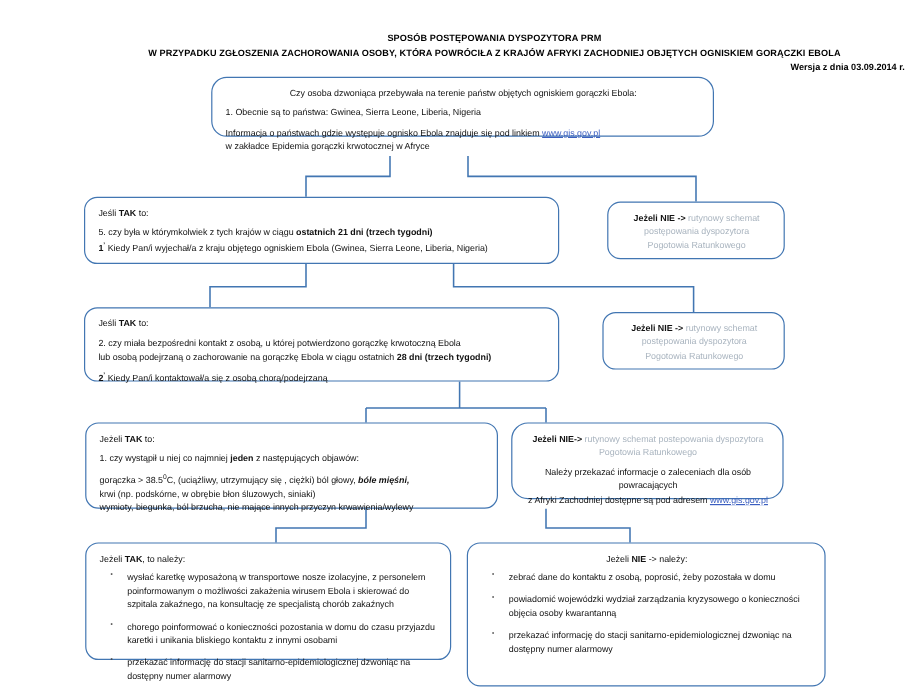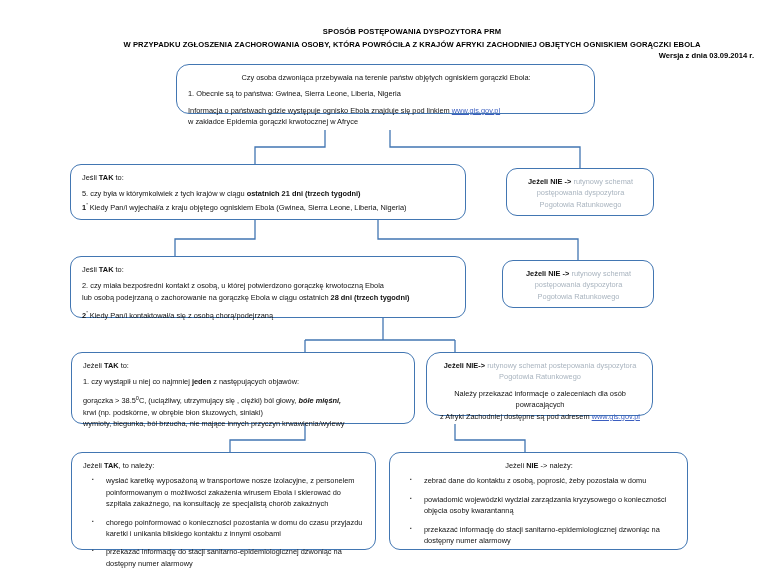--- a/index.html
+++ b/index.html
@@ -101,21 +101,21 @@
 
   
   #box-top        { left: 176px; top: 64px;  width: 419px; height: 50px; border-radius: 13px; }
   #box-q1         { left: 70px;  top: 164px; width: 396px; height: 56px; }
   #box-q1-no      { left: 506px; top: 168px; width: 148px; height: 48px; }
   #box-q2         { left: 70px;  top: 256px; width: 396px; height: 62px; }
   #box-q2-no      { left: 502px; top: 260px; width: 152px; height: 48px; }
   #box-q3         { left: 71px;  top: 352px; width: 344px; height: 72px; }
   #box-q3-no      { left: 426px; top: 352px; width: 227px; height: 64px; border-radius: 14px; }
   #box-act-tak    { left: 71px;  top: 452px; width: 305px; height: 98px; }
-  #box-act-nie    { left: 389px; top: 452px; width: 299px; height: 98px; }
+  #box-act-nie    { left: 389px; top: 452px; width: 299px; height: 120px; }
 </style>
 </head>
 <body>
 
 <div id="header">
   <div class="title-line">SPOSÓB POSTĘPOWANIA DYSPOZYTORA PRM</div>
   <div class="title-line">W PRZYPADKU ZGŁOSZENIA ZACHOROWANIA OSOBY, KTÓRA POWRÓCIŁA Z KRAJÓW AFRYKI ZACHODNIEJ OBJĘTYCH OGNISKIEM GORĄCZKI EBOLA</div>
 </div>
 <div id="version">Wersja z dnia 03.09.2014 r.</div>
 

